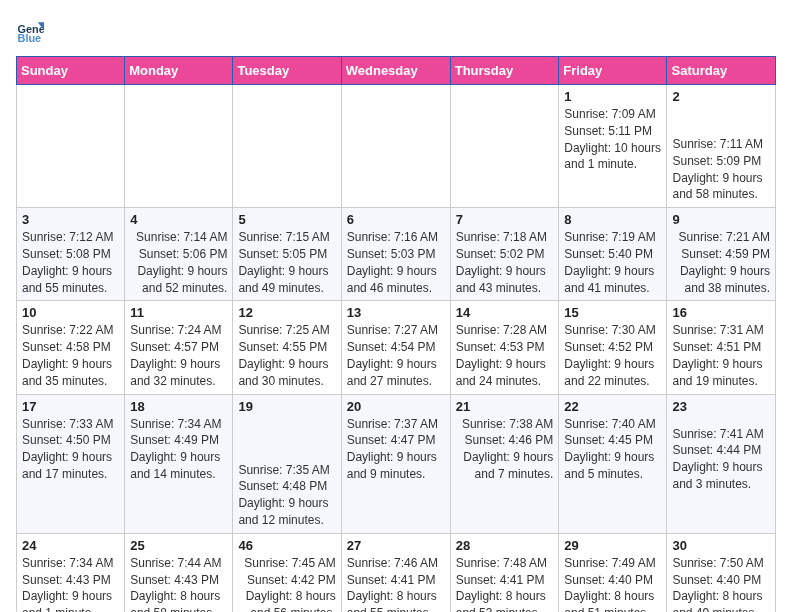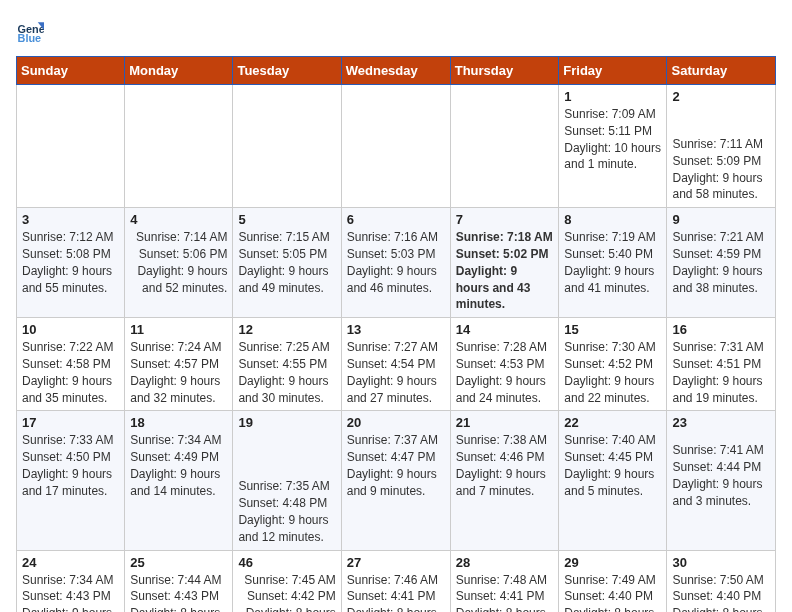--- a/index.html
+++ b/index.html
@@ -36,21 +36,21 @@
     .location-title {
       font-size: 16px;
       color: #444;
     }
     .calendar-table {
       width: 100%;
       border-collapse: collapse;
       font-size: 11px;
     }
     .calendar-table th {
-      background: #c2410c;
+      background: #ec4899;
       color: #fff;
       padding: 6px 4px;
       text-align: left;
       font-size: 13px;
       font-weight: bold;
       border: 1px solid #2a5ab4;
     }
     .calendar-table td {
       border: 1px solid #ccc;
       vertical-align: top;
@@ -151,33 +151,33 @@
 Daylight: 9 hours and 49 minutes.</div>
         </td>
         <td>
           <div class="day-number">6</div>
           <div class="day-info" style="white-space: pre-line;">Sunrise: 7:16 AM
 Sunset: 5:03 PM
 Daylight: 9 hours and 46 minutes.</div>
         </td>
         <td>
           <div class="day-number">7</div>
-          <div class="day-info" style="white-space: pre-line; font-weight: bold;">Sunrise: 7:18 AM
+          <div class="day-info" style="white-space: pre-line;">Sunrise: 7:18 AM
 Sunset: 5:02 PM
 Daylight: 9 hours and 43 minutes.</div>
         </td>
         <td>
           <div class="day-number">8</div>
           <div class="day-info" style="white-space: pre-line;">Sunrise: 7:19 AM
 Sunset: 5:40 PM
 Daylight: 9 hours and 41 minutes.</div>
         </td>
         <td>
           <div class="day-number">9</div>
-          <div class="day-info" style="white-space: pre-line;">Sunrise: 7:21 AM
+          <div class="day-info" style="white-space: pre-line; text-align: right;">Sunrise: 7:21 AM
 Sunset: 4:59 PM
 Daylight: 9 hours and 38 minutes.</div>
         </td>
       </tr>
       <tr>
         <td>
           <div class="day-number">10</div>
           <div class="day-info" style="white-space: pre-line;">Sunrise: 7:22 AM
 Sunset: 4:58 PM
 Daylight: 9 hours and 35 minutes.</div>
@@ -239,21 +239,21 @@
 Daylight: 9 hours and 12 minutes.</div>
         </td>
         <td>
           <div class="day-number">20</div>
           <div class="day-info" style="white-space: pre-line;">Sunrise: 7:37 AM
 Sunset: 4:47 PM
 Daylight: 9 hours and 9 minutes.</div>
         </td>
         <td>
           <div class="day-number">21</div>
-          <div class="day-info" style="white-space: pre-line;">Sunrise: 7:38 AM
+          <div class="day-info" style="white-space: pre-line; text-align: right;">Sunrise: 7:38 AM
 Sunset: 4:46 PM
 Daylight: 9 hours and 7 minutes.</div>
         </td>
         <td>
           <div class="day-number">22</div>
           <div class="day-info" style="white-space: pre-line;">Sunrise: 7:40 AM
 Sunset: 4:45 PM
 Daylight: 9 hours and 5 minutes.</div>
         </td>
         <td>

